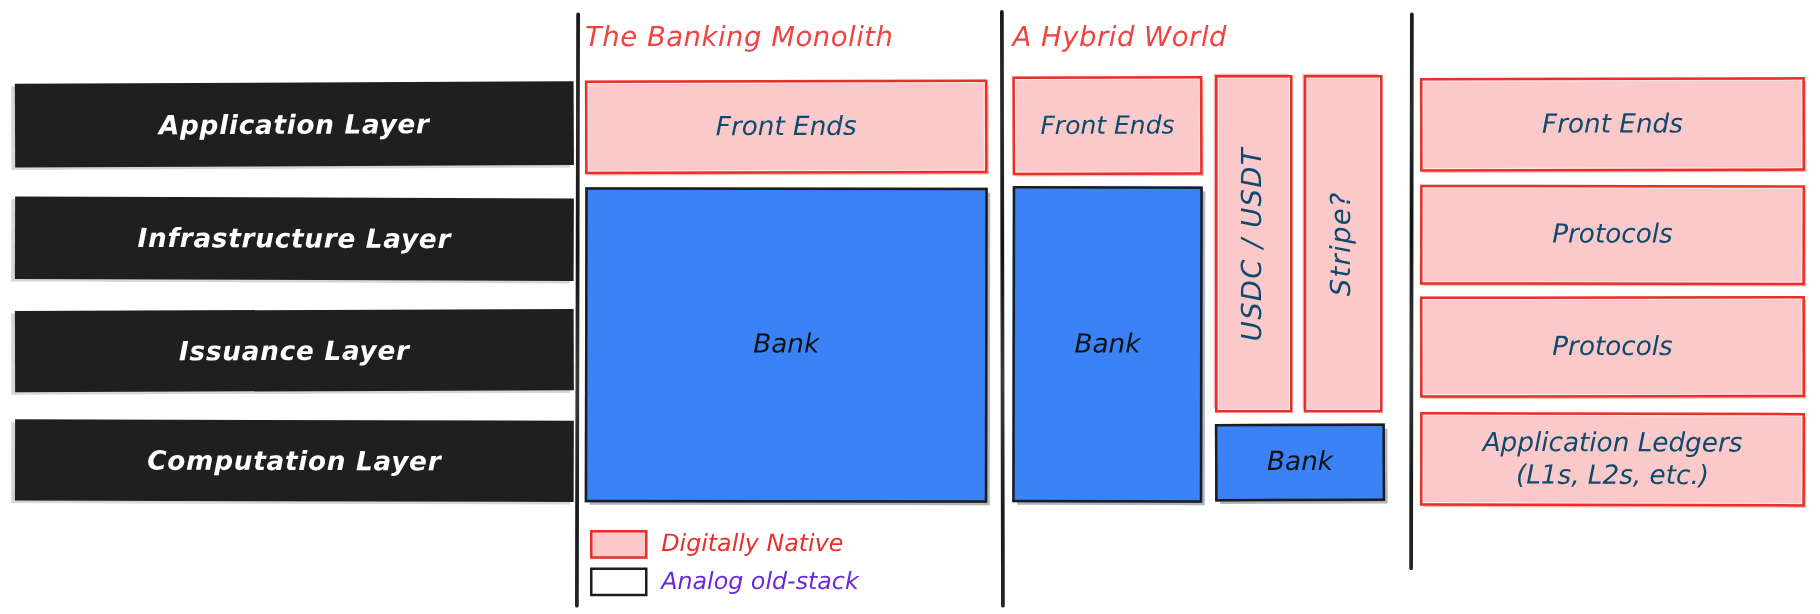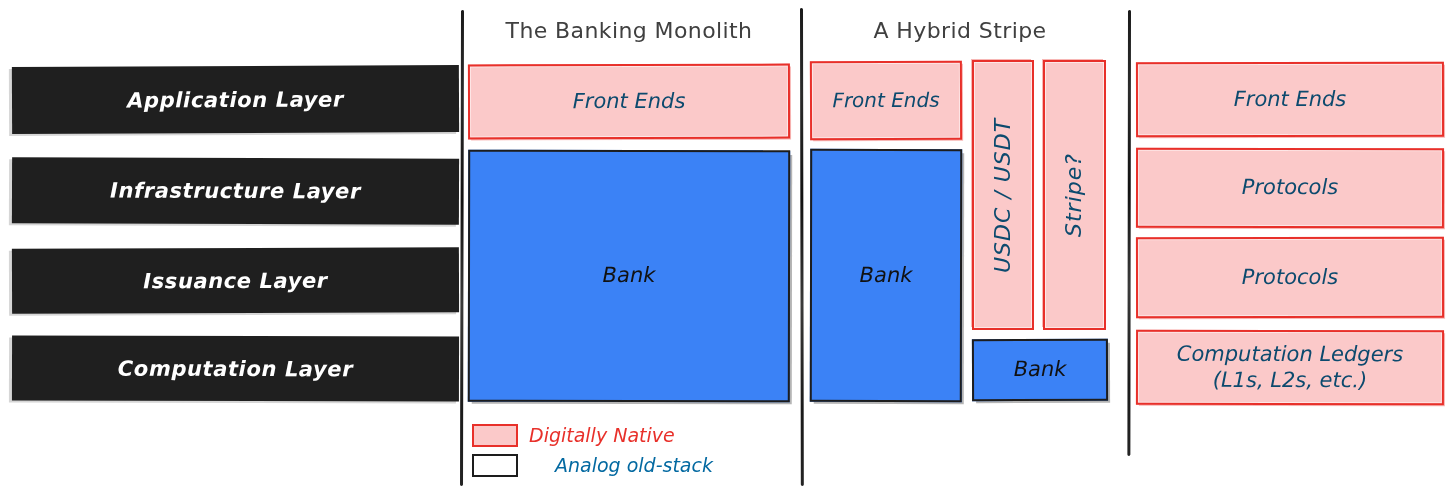--- a/index.html
+++ b/index.html
@@ -41,24 +41,24 @@
     font-size: 21px;
     font-style: italic;
     font-weight: 700;
     letter-spacing: 0.6px;
     box-shadow: -3px 2px 0 0 rgba(120,120,120,0.30);
   }
 
   
   .col-header {
     position: absolute;
-    text-align: center;
     font-family: "DejaVu Sans", sans-serif;
     font-size: 22px;
-    color: #404040;
+    font-style: italic;
+    color: #ef4444;
     letter-spacing: 0.4px;
     white-space: nowrap;
   }
 
   
   .box {
     position: absolute;
     box-sizing: border-box;
     display: flex;
     align-items: center;
@@ -115,21 +115,21 @@
     background: #ffffff;
     border: 2.5px solid #1d1d1d;
   }
   .legend-label {
     font-family: "DejaVu Sans", sans-serif;
     font-size: 19px;
     font-style: italic;
     white-space: nowrap;
   }
   .legend-label.red { color: #e8302a; }
-  .legend-label.black { color: #0369a1; margin-left: 26px; }
+  .legend-label.black { color: #6d28d9; }
 </style>
 </head>
 <body>
 
 <div id="canvas">
 
   <div class="divider" style="left:461px; top:10px; height:476px; transform:rotate(0.12deg);"></div>
   <div class="divider" style="left:800px; top:8px; height:478px; transform:rotate(-0.1deg);"></div>
   <div class="divider" style="left:1128px; top:10px; height:446px; transform:rotate(0.08deg);"></div>
 
@@ -140,21 +140,21 @@
     <span>Infrastructure Layer</span>
   </div>
   <div class="layer-bar" style="left:12px; top:248px; width:447px; height:65px; transform:rotate(-0.18deg);">
     <span>Issuance Layer</span>
   </div>
   <div class="layer-bar" style="left:12px; top:336px; width:447px; height:65px; transform:rotate(0.15deg);">
     <span>Computation Layer</span>
   </div>
 
   <div class="col-header" style="left:468px; top:18px; width:322px;">The Banking Monolith</div>
-  <div class="col-header" style="left:810px; top:18px; width:300px;">A Hybrid Stripe</div>
+  <div class="col-header" style="left:810px; top:18px; width:300px;">A Hybrid World</div>
 
   <div class="box pink" style="left:468px; top:64px; width:322px; height:75px; transform:rotate(-0.15deg);">
     <span class="lbl">Front Ends</span>
   </div>
   <div class="box white" style="left:468px; top:150px; width:322px; height:252px; transform:rotate(0.1deg);">
     <span class="lbl">Bank</span>
   </div>
 
   <div class="legend" style="left:472px; top:421px;">
     <div class="legend-row">
@@ -191,18 +191,18 @@
       <span class="lbl">Protocols</span>
     </div>
   </div>
   <div class="box pink" style="left:1136px; top:237px; width:308px; height:81px; transform:rotate(-0.1deg);">
     <div>
       <span class="lbl">Protocols</span>
     </div>
   </div>
   <div class="box pink" style="left:1136px; top:330px; width:308px; height:75px; transform:rotate(0.12deg);">
     <div>
-      <span class="lbl">Computation Ledgers</span>
+      <span class="lbl">Application Ledgers</span>
       <span class="lbl">(L1s, L2s, etc.)</span>
     </div>
   </div>
 
 </div>
 
 </body></html>

